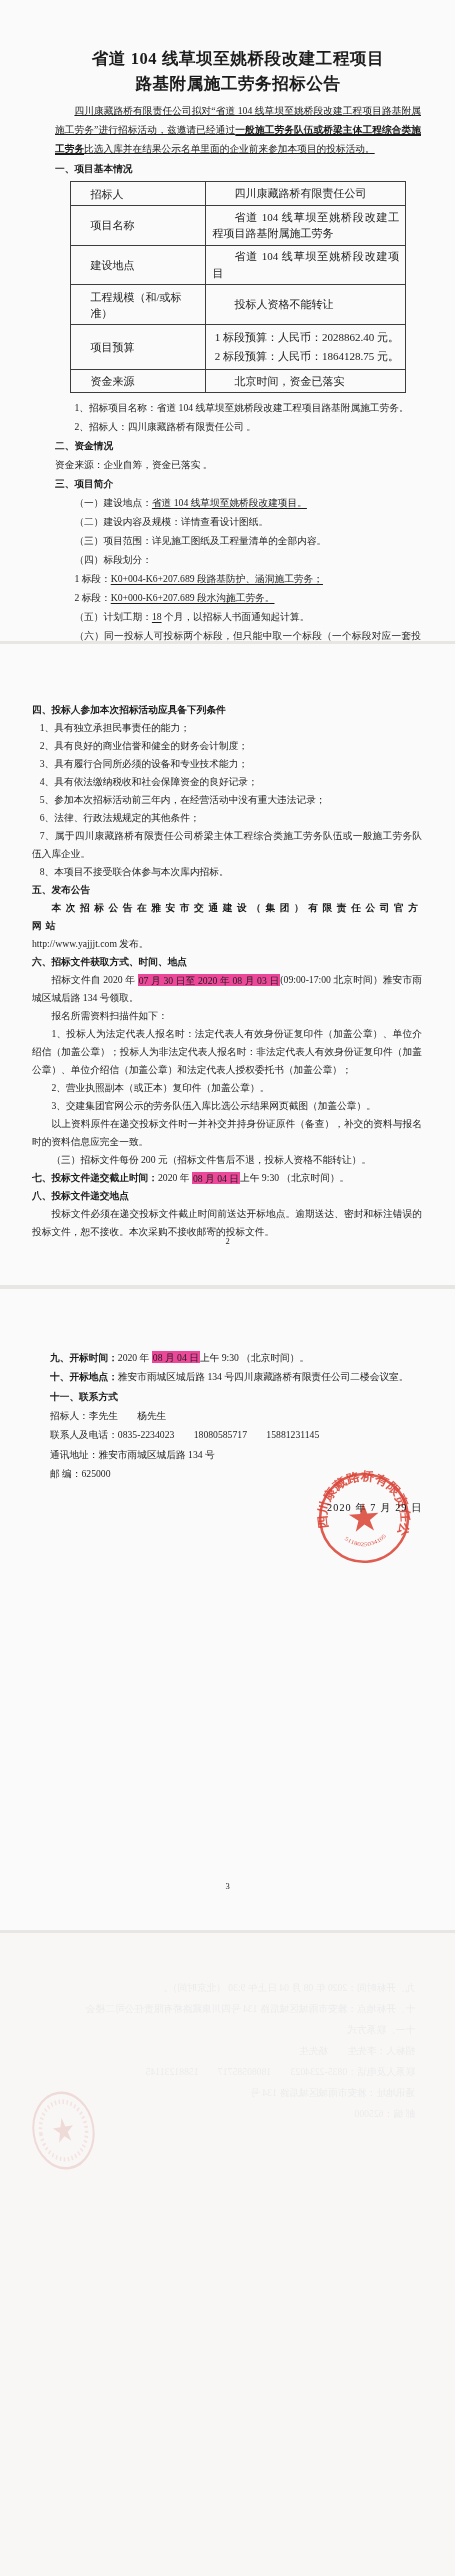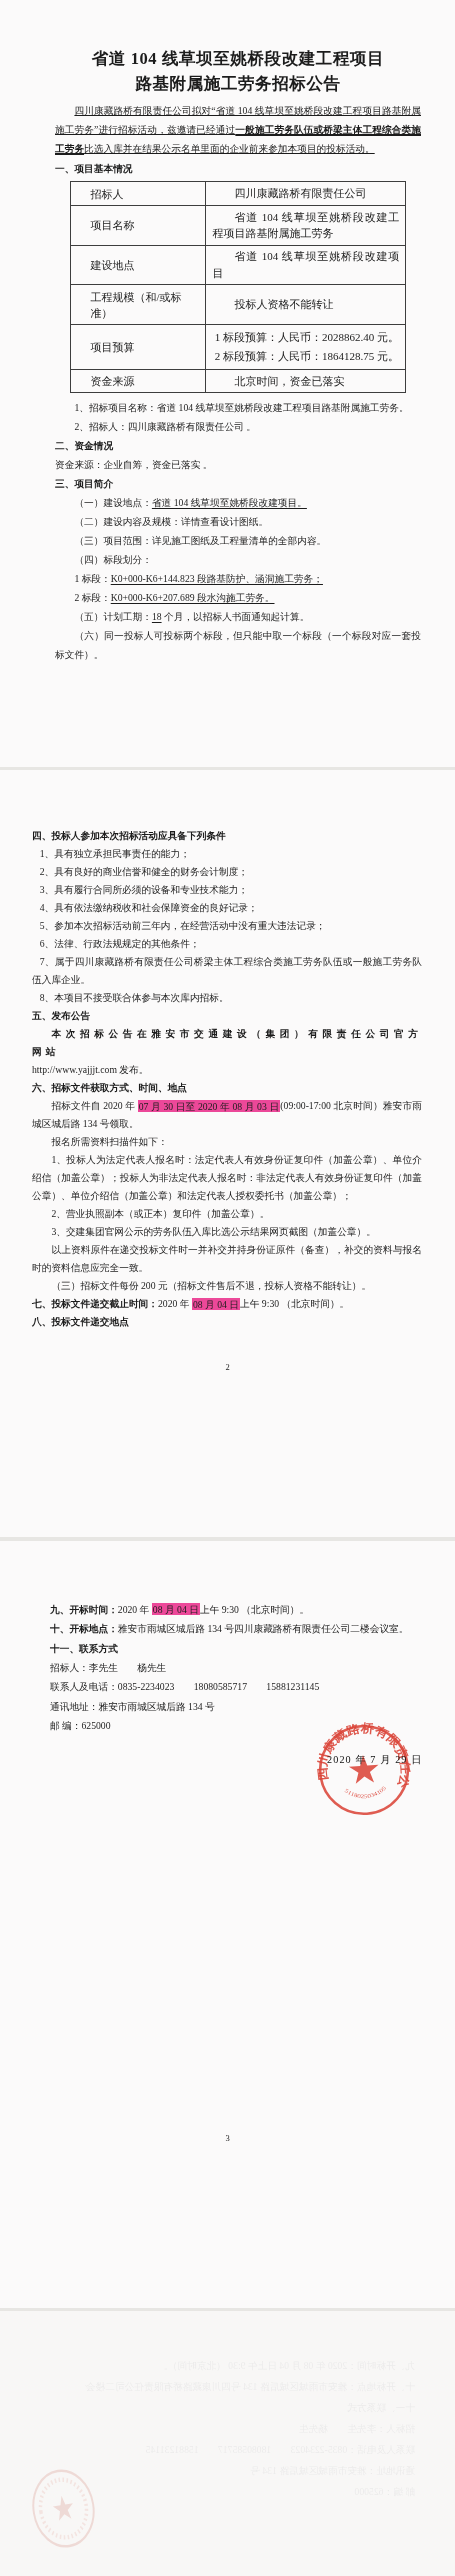--- a/index.html
+++ b/index.html
@@ -5,21 +5,21 @@
   html,body { margin:0; padding:0; }
   body {
     width:455px;
     background:#e7e6e3;
     font-family:"Liberation Serif","DejaVu Serif",serif;
     color:#1c1c1c;
   }
   .page {
     position:relative;
     width:455px;
-    height:767px;
+    height:641px;
     background:#fbfafa;
     overflow:hidden;
     margin:0 0 3.4px 0;
   }
   .page.last { height:643px; margin-bottom:0; background:#f8f7f6; }
 
   
   .content1 { padding:46px 34px 0 55px; }
   .content2 { padding:57px 33px 0 32px; }
   .content3 { padding:59px 33px 0 50px; }
@@ -142,21 +142,21 @@
     <p class="para">2、招标人：四川康藏路桥有限责任公司 。</p>
     <p class="para heading">二、资金情况</p>
     <p class="para ni">资金来源：企业自筹，资金已落实 。</p>
     <p class="para heading">三、项目简介</p>
 
     <p class="para"><span>（一）建设地点：</span><span class="u">省道 104 线草坝至姚桥段改建项目。</span></p>
     <p class="para">（二）建设内容及规模：详情查看设计图纸。</p>
     <p class="para">（三）项目范围：详见施工图纸及工程量清单的全部内容。</p>
     <p class="para">（四）标段划分：</p>
 
-    <p class="para"><span>1 标段：</span><span class="u">K0+000-K6+144.823 段路基防护、涵洞施工劳务；</span></p>
+    <p class="para"><span>1 标段：</span><span class="u">K0+004-K6+207.689 段路基防护、涵洞施工劳务；</span></p>
     <p class="para"><span>2 标段：</span><span class="u">K0+000-K6+207.689 段水沟施工劳务。</span></p>
 
     <p class="para"><span>（五）计划工期：</span><span class="u">18</span><span> 个月，以招标人书面通知起计算。</span></p>
     <p class="para">（六）同一投标人可投标两个标段，但只能中取一个标段（一个标段对应一套投标文件）。</p>
   </div>
   <div class="pageno" style="top:596px;">1</div>
 </div>
 
 <div class="page page2">
   <div class="content2">
@@ -180,20 +180,21 @@
     <p class="para">报名所需资料扫描件如下：</p>
     <p class="para">1、投标人为法定代表人报名时：法定代表人有效身份证复印件（加盖公章）、单位介绍信（加盖公章）；投标人为非法定代表人报名时：非法定代表人有效身份证复印件（加盖公章）、单位介绍信（加盖公章）和法定代表人授权委托书（加盖公章）；</p>
     <p class="para">2、营业执照副本（或正本）复印件（加盖公章）。</p>
     <p class="para">3、交建集团官网公示的劳务队伍入库比选公示结果网页截图（加盖公章）。</p>
     <p class="para">以上资料原件在递交投标文件时一并补交并持身份证原件（备查），补交的资料与报名时的资料信息应完全一致。</p>
     <p class="para">（三）招标文件每份 200 元（招标文件售后不退，投标人资格不能转让）。</p>
 
     <p class="para ni"><span class="heading">七、投标文件递交截止时间：</span><span>2020 年 </span><span class="hl">08 月 04 日</span><span>上午 9:30 （北京时间）。</span></p>
 
     <p class="para heading">八、投标文件递交地点</p>
+    <p class="para">投标文件必须在递交投标文件截止时间前送达开标地点。逾期送达、密封和标注错误的投标文件，恕不接收。本次采购不接收邮寄的投标文件。</p>
   </div>
   <div class="pageno" style="top:592px;">2</div>
 </div>
 
 <div class="page page3">
   <div class="content3">
     <p class="para ni"><span class="heading">九、开标时间：</span><span>2020 年 </span><span class="hl">08 月 04 日</span><span>上午 9:30 （北京时间）。</span></p>
     <p class="para ni"><span class="heading">十、开标地点：</span><span>雅安市雨城区城后路 134 号四川康藏路桥有限责任公司二楼会议室。</span></p>
     <p class="para heading">十一、联系方式</p>
     <p class="para ni">招标人：李先生　　杨先生</p>

